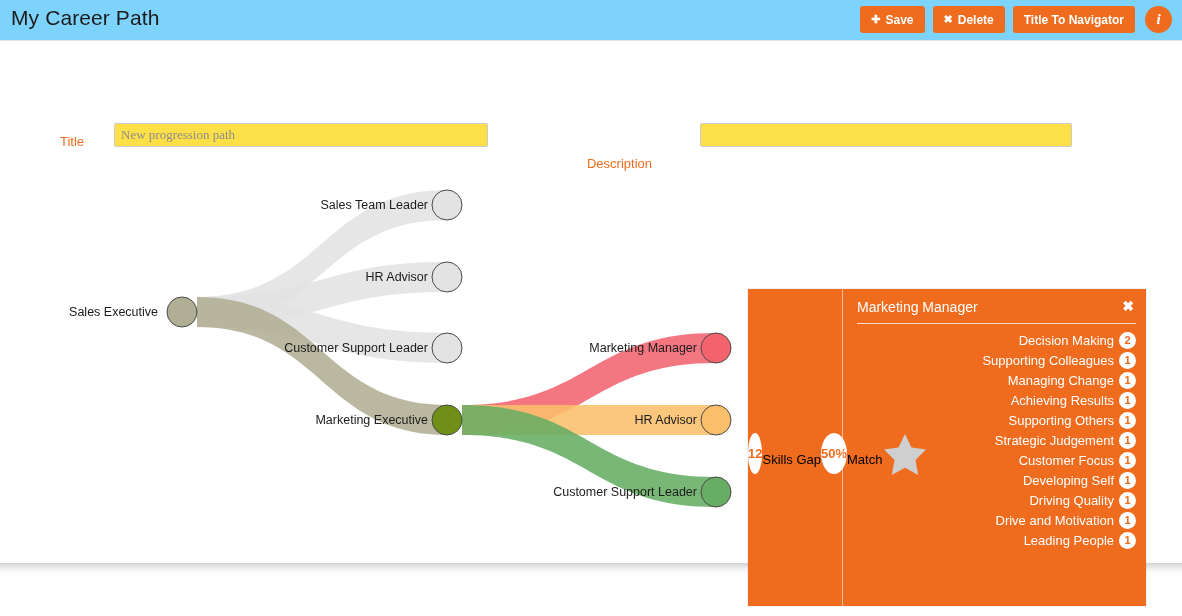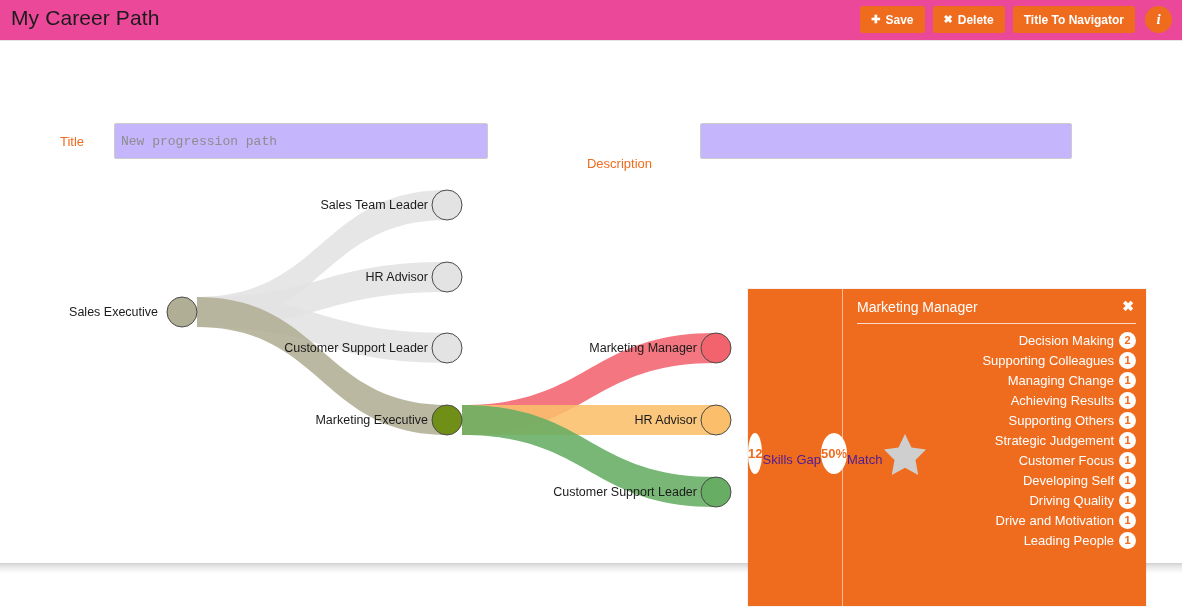--- a/index.html
+++ b/index.html
@@ -7,21 +7,21 @@
     width:1182px;height:616px;
     background:#ffffff;
     font-family:"Liberation Sans", sans-serif;
     overflow:hidden;
     position:relative;
     color:#222;
   }
   
   #app-header{
     position:absolute;left:0;top:0;width:1182px;height:40px;
-    background:#ec4899;
+    background:#7dd3fc;
     border-bottom:1px solid #e4e4e4;
   }
   #page-title{
     position:absolute;left:11px;top:6px;
     font-size:21px;font-weight:400;color:#1b1b1b;
     letter-spacing:.1px;
   }
   #header-actions{
     position:absolute;right:10px;top:6px;
     display:flex;align-items:center;gap:8px;
@@ -45,24 +45,24 @@
   }
   
   #form-row{position:absolute;left:0;top:40px;width:1182px;height:100px;}
   .field-label{
     position:absolute;font-size:13px;color:#ef6c1f;
     text-align:right;top:94px;
   }
   #title-label{left:40px;width:44px;}
   #description-label{left:560px;width:92px;margin-top:22px;}
   .txt-input{
-    position:absolute;top:83px;height:36px;
-    border:1px solid #ccc;background:#c4b5fd;border-radius:2px;
+    position:absolute;top:83px;height:24px;
+    border:1px solid #ccc;background:#fde047;border-radius:2px;
     box-sizing:border-box;padding:0 6px;
-    font-family:Liberation Mono, monospace;font-size:13px;
+    font-family:Liberation Serif, serif;font-size:13px;
     color:#555;outline:none;
   }
   .txt-input::placeholder{color:#8d8d8d;}
   #title-input{left:114px;width:374px;}
   #description-input{left:700px;width:372px;}
   
   #career-diagram{position:absolute;left:0;top:145px;width:1182px;height:395px;}
   #career-svg{display:block;}
   .node-label{
     font-family:"Liberation Sans", sans-serif;
@@ -85,21 +85,21 @@
     width:94px;flex:0 0 94px;
     display:flex;flex-direction:row;align-items:center;
     padding-top:11px;box-sizing:border-box;
   }
   .stat-bubble{
     width:41px;height:41px;border-radius:50%;background:#fff;
     display:flex;align-items:center;justify-content:center;
     color:#ef6c1f;font-size:13px;font-weight:bold;
   }
   .stat-caption{
-    color:#4c1d95;font-size:13px;margin-top:18px;margin-bottom:5px;
+    color:#000000;font-size:13px;margin-top:18px;margin-bottom:5px;
     white-space:nowrap;
   }
   #favourite-star{margin-top:6px;}
   #panel-body{
     flex:1;border-left:1px solid rgba(255,255,255,.55);
     padding:10px 10px 0 14px;box-sizing:border-box;
     display:flex;flex-direction:column;position:relative;
   }
   #panel-header-row{
     display:flex;align-items:flex-start;justify-content:space-between;

